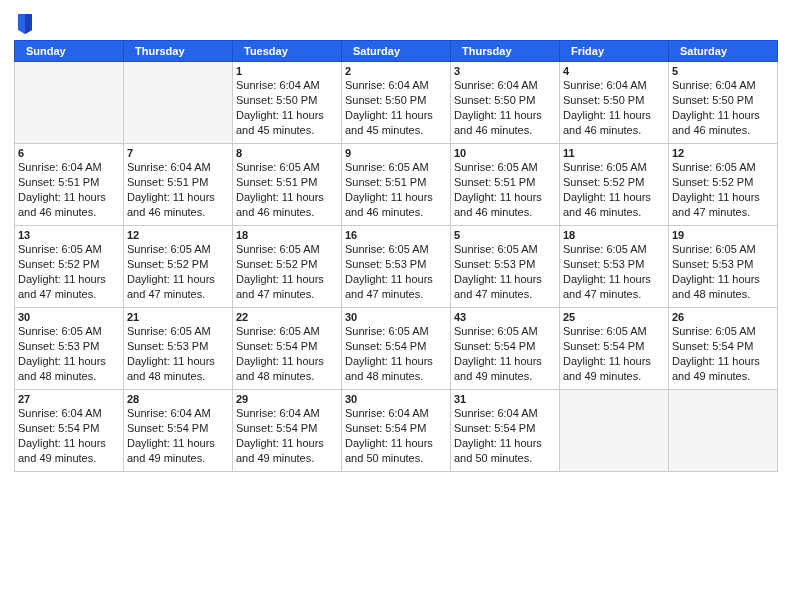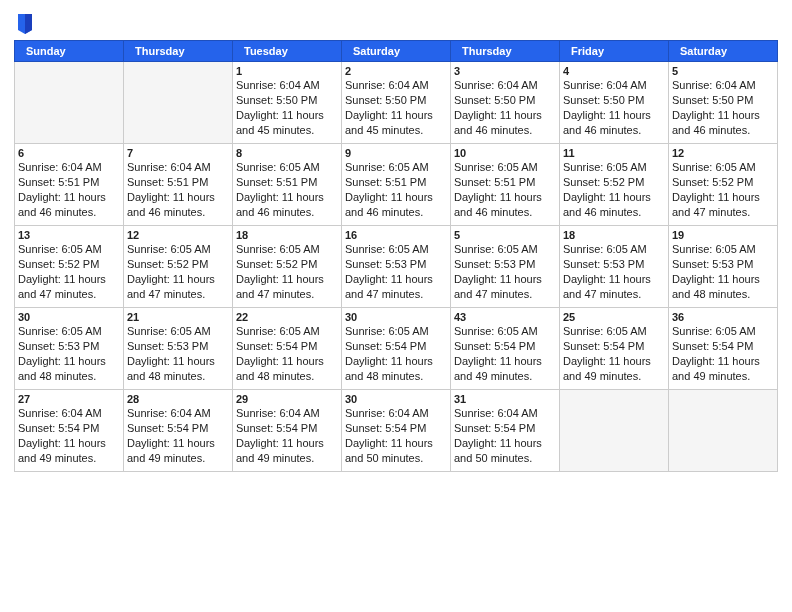--- a/index.html
+++ b/index.html
@@ -226,21 +226,21 @@
           </td>
           <td>
             <span class="day-number">43</span>
             <div class="cell-text">Sunrise: 6:05 AM<br>Sunset: 5:54 PM<br>Daylight: 11 hours and 49 minutes.</div>
           </td>
           <td>
             <span class="day-number">25</span>
             <div class="cell-text">Sunrise: 6:05 AM<br>Sunset: 5:54 PM<br>Daylight: 11 hours and 49 minutes.</div>
           </td>
           <td>
-            <span class="day-number">36</span>
+            <span class="day-number">26</span>
             <div class="cell-text">Sunrise: 6:05 AM<br>Sunset: 5:54 PM<br>Daylight: 11 hours and 49 minutes.</div>
           </td>
         </tr>
         <tr>
           <td>
             <span class="day-number">27</span>
             <div class="cell-text">Sunrise: 6:04 AM<br>Sunset: 5:54 PM<br>Daylight: 11 hours and 49 minutes.</div>
           </td>
           <td>
             <span class="day-number">28</span>

